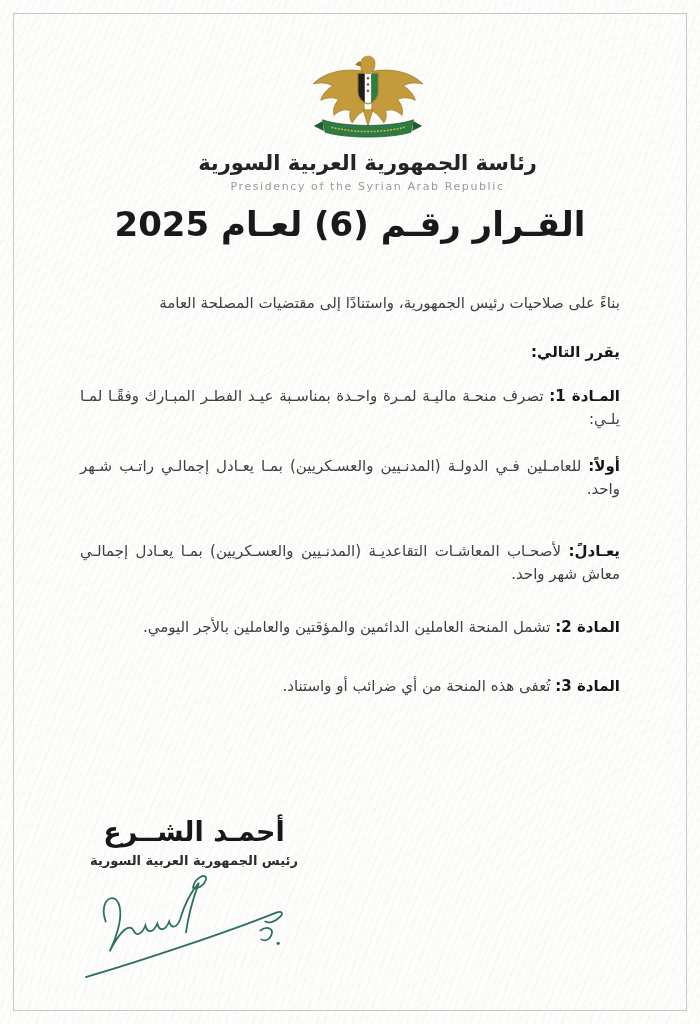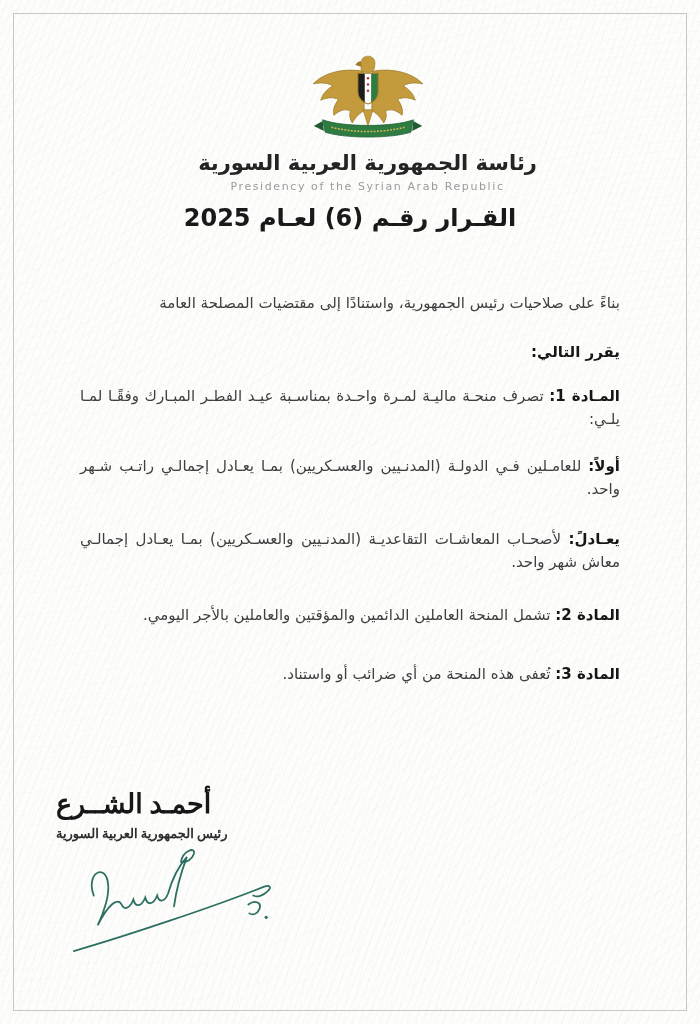--- a/index.html
+++ b/index.html
@@ -20,36 +20,36 @@
     font-family:"DejaVu Sans", sans-serif;
     color:var(--text);
   }
   .frame{position:absolute; inset:13px; border:1px solid #c7c7c7; pointer-events:none;}
   header{position:absolute; top:54px; left:0; right:0; text-align:center;padding-left:35px;}
   .emblem{line-height:0;}
   .org-ar{direction:rtl; font-size:21px; font-weight:bold; color:#242424; margin-top:2px;}
   .org-en{font-size:11px; color:var(--muted); letter-spacing:1.6px; margin-top:5px;}
   .title{
     position:absolute; top:204px; left:0; right:0; margin:0;
-    direction:rtl; text-align:center; font-size:24px; font-weight:bold; color:#191919;
+    direction:rtl; text-align:center; font-size:34px; font-weight:bold; color:#191919;
   }
   main{
     position:absolute; top:292px; right:80px; left:80px;
     direction:rtl; text-align:justify;
     font-size:15px; line-height:1.55;
   }
   main p{margin:0;}
   .preamble{margin-bottom:26px;}
   .decides{font-weight:bold; color:var(--text-strong); margin-bottom:20px;}
   .article{margin-bottom:24px;}
   .article .lbl{font-weight:bold; color:var(--text-strong);}
-  .mb22{margin-bottom:26px;} .mb30{margin-bottom:30px;}
+  .mb22{margin-bottom:38px;} .mb30{margin-bottom:30px;}
   .mb36{margin-bottom:36px;} .mb26{margin-bottom:26px;}
   .issued{font-size:13px; color:#4a4a4a; margin-top:2px;}
-  .sig-block{position:absolute; top:788px; left:56px; width:276px; text-align:left; direction:rtl;font-family:Liberation Serif, serif;}
+  .sig-block{position:absolute; top:816px; left:56px; width:276px; text-align:center; direction:rtl;}
   .sig-name{font-size:27px; font-weight:bold; color:#171717;}
   .sig-title{font-size:13px; font-weight:bold; color:#2d2d2d; margin-top:6px;}
   .sig-hand{margin-top:2px; margin-right:14px;}
 </style>
 </head>
 <body>
 
 <div class="sheet">
   <div class="frame"></div>
 

